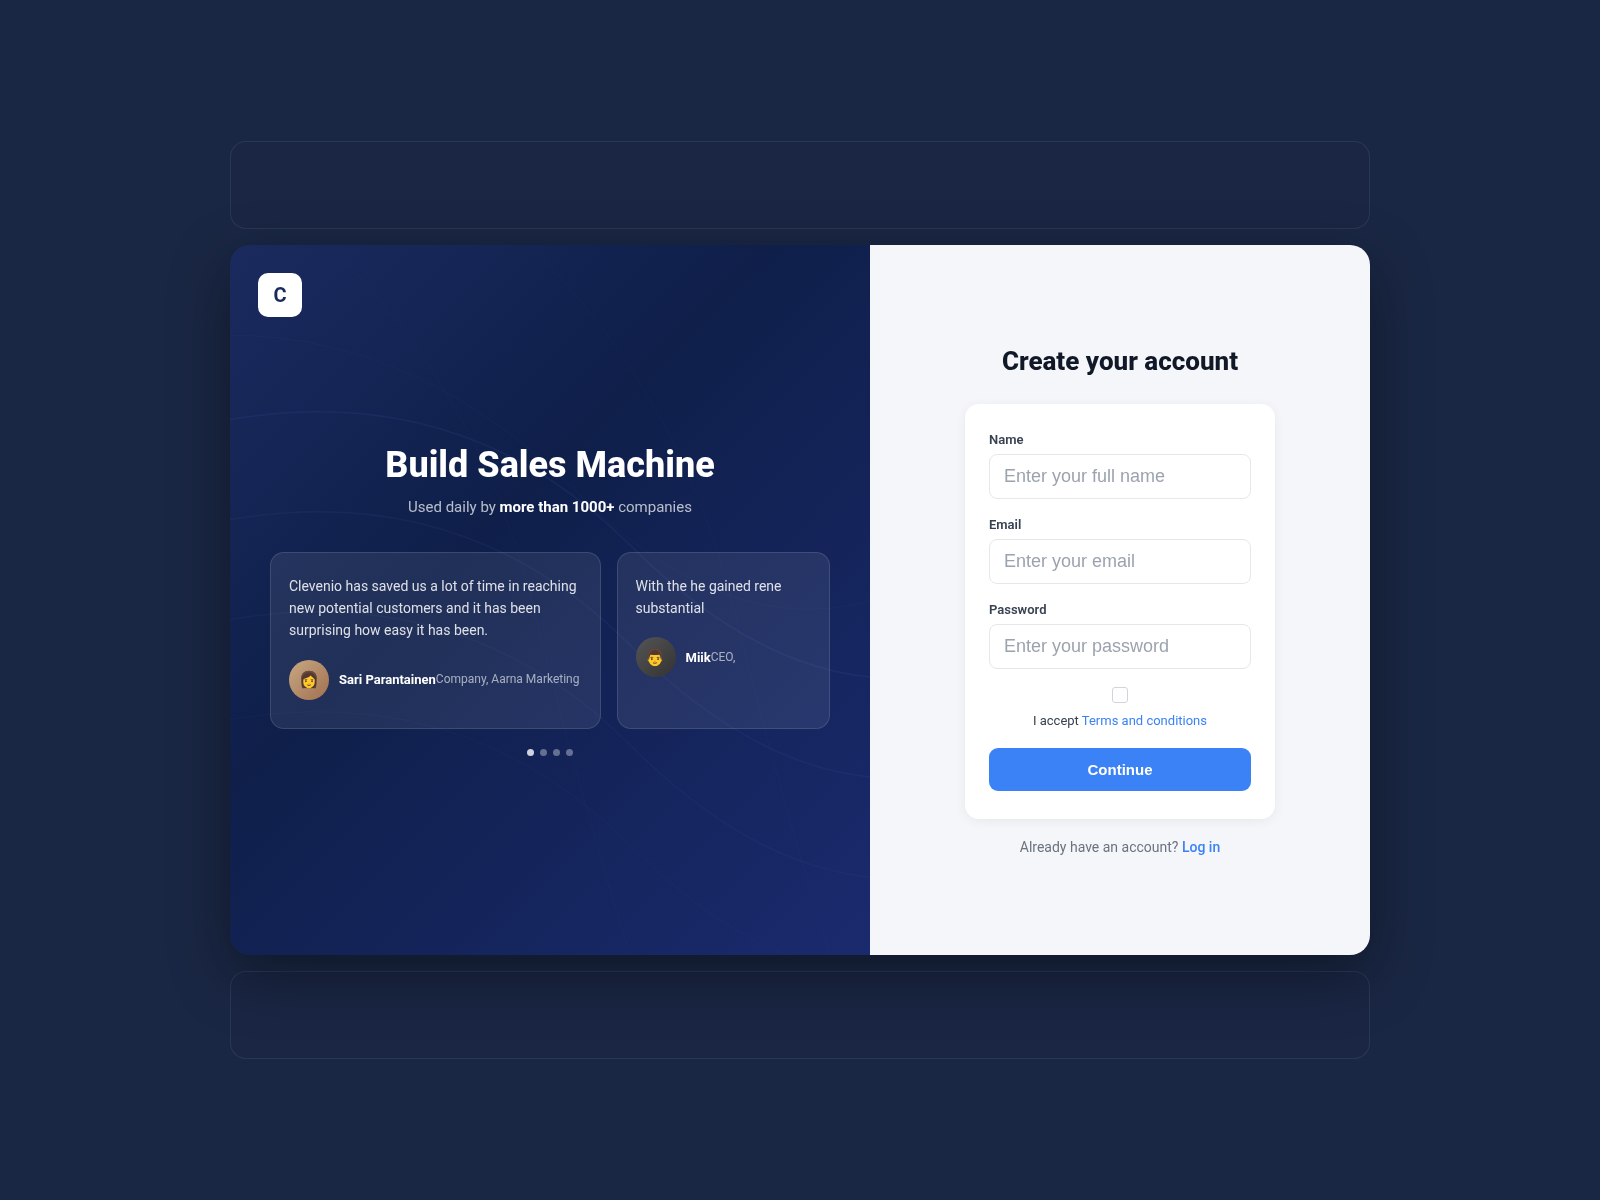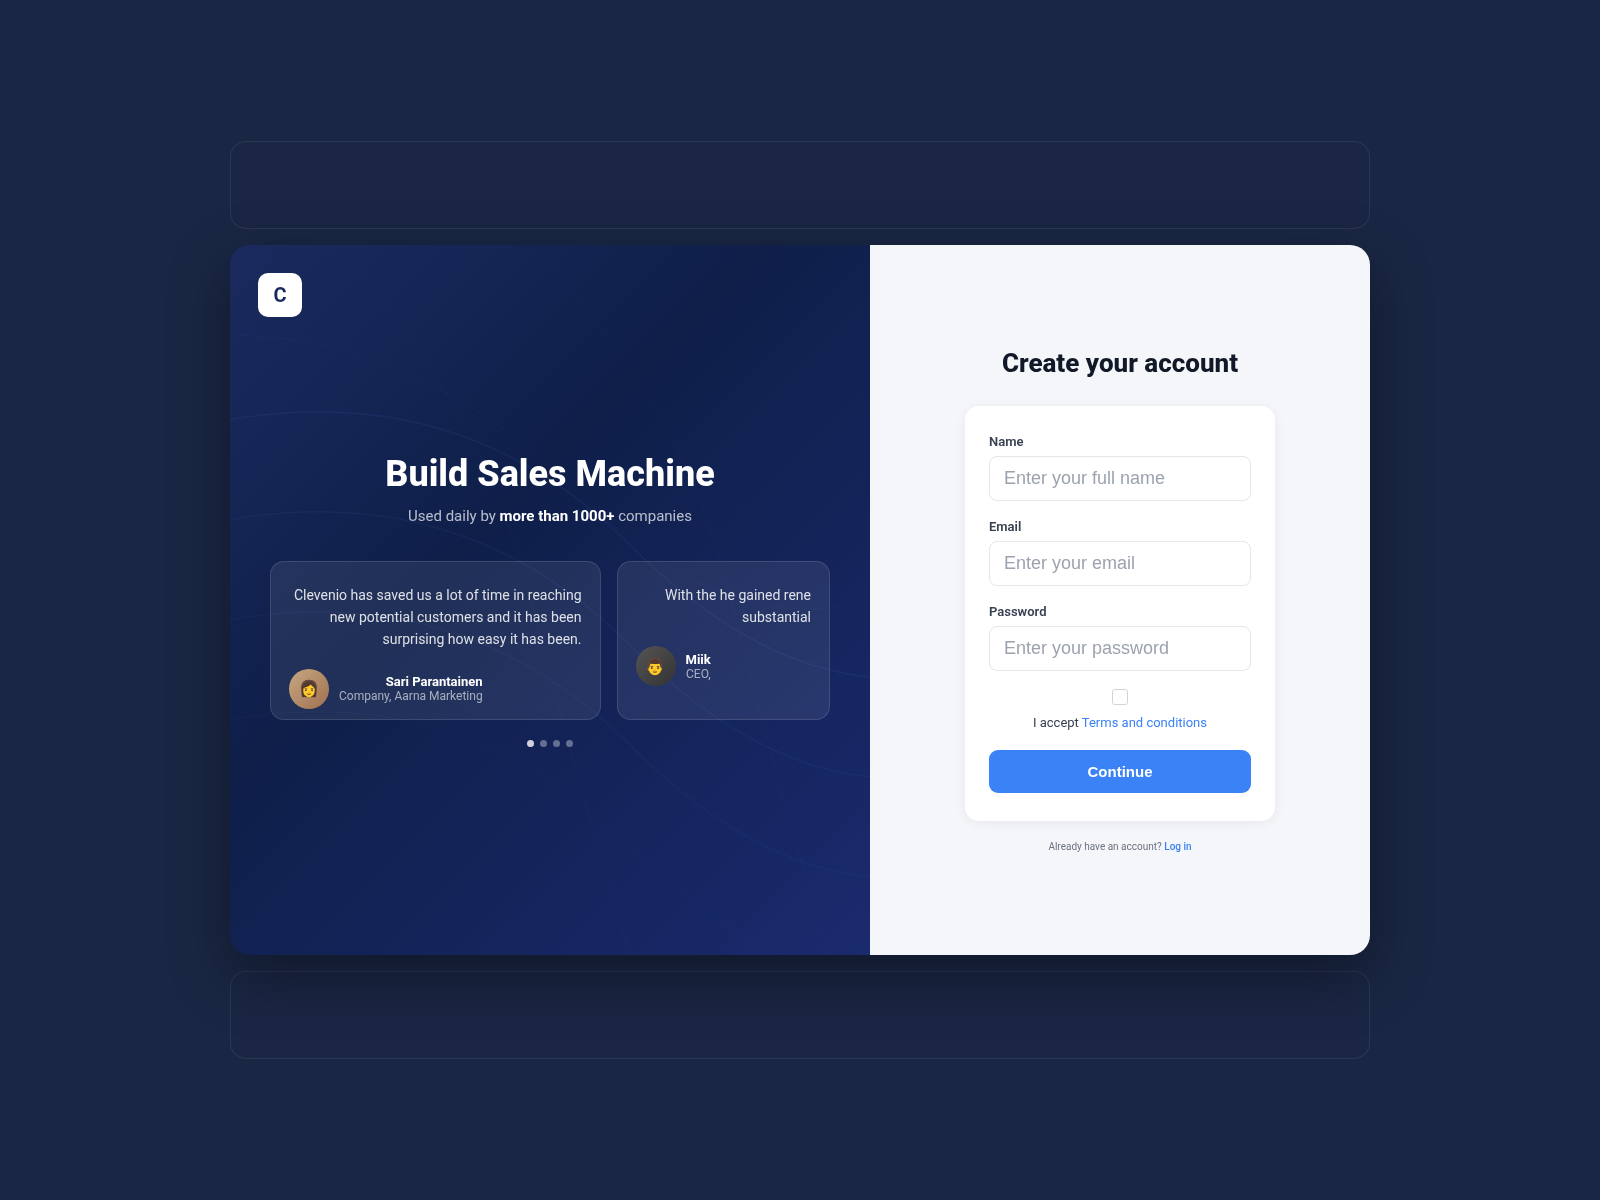--- a/index.html
+++ b/index.html
@@ -116,22 +116,22 @@
       display: flex;
       gap: 16px;
       width: 100%;
       margin-bottom: 20px;
     }
     .testimonial-card {
       flex: 1;
       background: rgba(255,255,255,0.08);
       border: 1px solid rgba(255,255,255,0.12);
       border-radius: 14px;
-      padding: 22px 18px 10px;
-      text-align: right;
+      padding: 22px 18px 28px;
+      text-align: left;
       overflow: hidden;
     }
     .testimonial-card.partial {
       flex: 0.6;
       overflow: hidden;
     }
     .testimonial-text {
       font-size: 14px;
       color: rgba(255,255,255,0.85);
       line-height: 1.6;
@@ -152,21 +152,21 @@
       display: flex;
       align-items: center;
       justify-content: center;
       font-size: 16px;
     }
     .avatar-circle.dark {
       background: linear-gradient(135deg, #555, #333);
     }
     .author-info {
       display: flex;
-      flex-direction: column;
+      flex-direction: row;
     }
     .author-name {
       font-size: 13px;
       font-weight: 700;
       color: white;
     }
     .author-title {
       font-size: 12px;
       color: rgba(255,255,255,0.6);
     }
@@ -275,21 +275,21 @@
       color: white;
       border: none;
       border-radius: 9px;
       font-size: 15px;
       font-weight: 600;
       cursor: pointer;
       transition: background 0.2s;
     }
     .login-text {
       text-align: center;
-      font-size: 10px;
+      font-size: 14px;
       color: #6b7280;
     }
     .login-link {
       color: #3b82f6;
       text-decoration: none;
       font-weight: 500;
     }
   </style>
 </head>
 <body>

